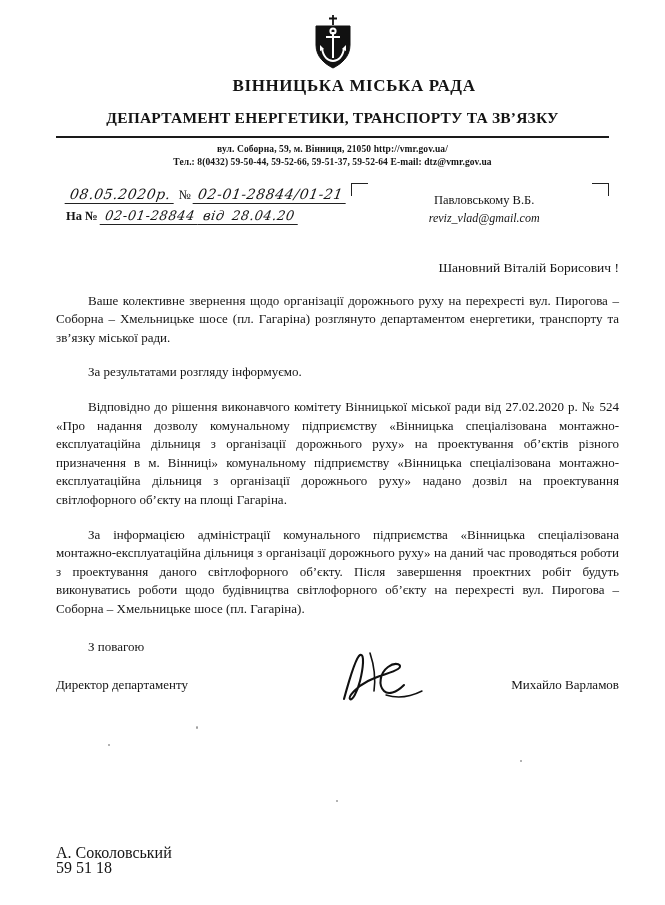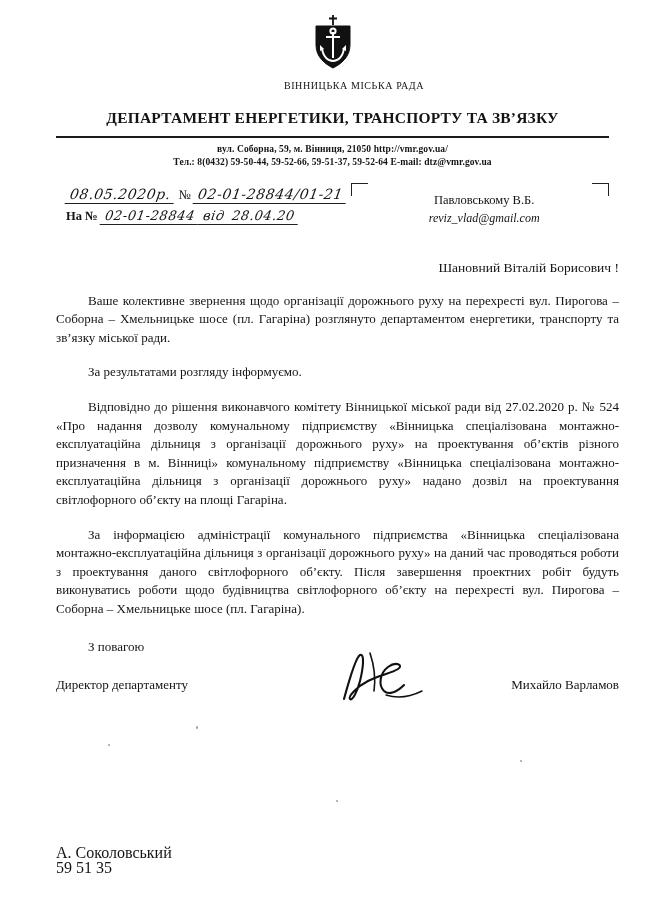--- a/index.html
+++ b/index.html
@@ -33,22 +33,22 @@
     height: 56px;
     position: relative;
   }
 
   
   .org-block {
     text-align: center;
     margin-top: 6px;
   }
   .org-line1 {
-    font-size: 10px;
-    font-weight: normal;
+    font-size: 17px;
+    font-weight: bold;
     letter-spacing: 0.6px;
     line-height: 20px;
     padding-left: 43px;
   }
   .org-line2 {
     font-size: 15.5px;
     font-weight: bold;
     letter-spacing: 0.2px;
     line-height: 21px;
     margin-top: 11px;
@@ -262,20 +262,20 @@
                  C54 28 66 26 72 22 C78 18 70 14 62 20 C54 26 52 38 58 44 C62 48 70 46 78 38" fill="none" stroke="#111" stroke-width="2.1" stroke-linecap="round"></path>
         <path d="M44 6 C48 18 50 30 48 44" fill="none" stroke="#111" stroke-width="1.6" stroke-linecap="round"></path>
         <path d="M60 48 C72 52 84 50 96 44" fill="none" stroke="#111" stroke-width="1.4" stroke-linecap="round"></path>
       </svg>
     </div>
     <span>Михайло Варламов</span>
   </div>
 
   <div class="footer">
     <div>А. Соколовський</div>
-    <div>59 51 35</div>
+    <div>59 51 18</div>
   </div>
 
   <div class="speck" style="left:108px; top:744px; width:2px; height:2px;"></div>
   <div class="speck" style="left:196px; top:726px; width:2px; height:3px;"></div>
   <div class="speck" style="left:520px; top:760px; width:2px; height:2px;"></div>
   <div class="speck" style="left:336px; top:800px; width:2px; height:2px;"></div>
 </div>
 
 </body></html>

